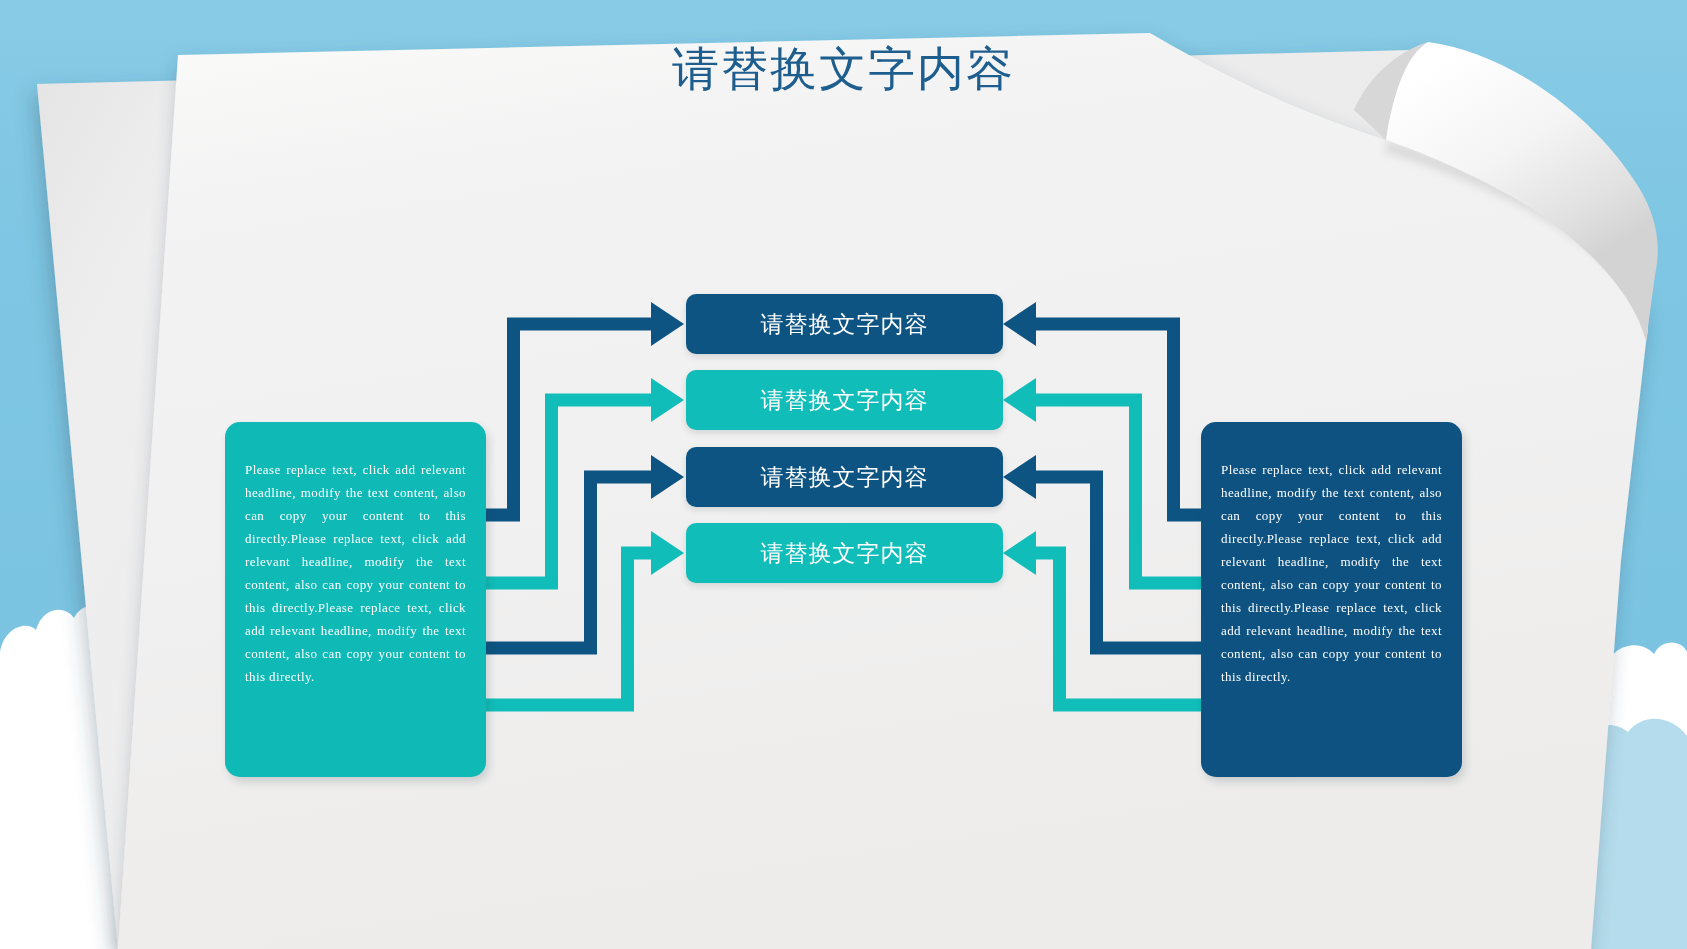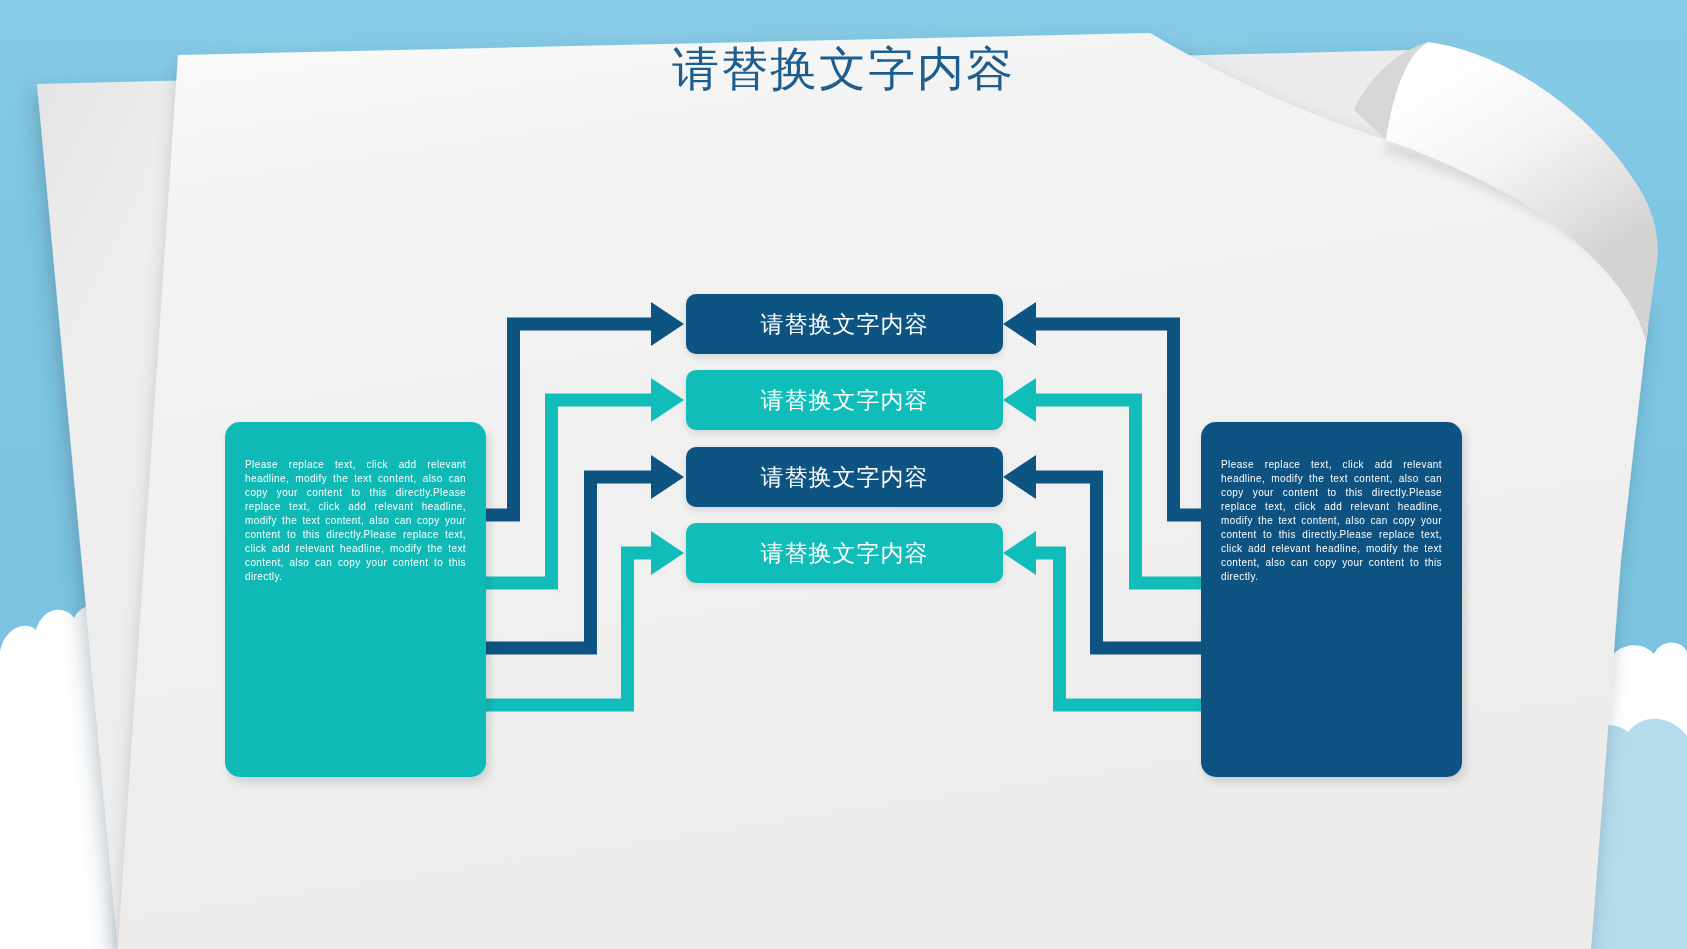--- a/index.html
+++ b/index.html
@@ -14,22 +14,22 @@
     z-index:5;cursor:default;
   }
   .panel{
     position:absolute;width:261px;height:355px;border-radius:15px;
     box-sizing:border-box;padding:36px 20px 0 20px;z-index:4;
     box-shadow:3px 5px 9px rgba(40,60,70,0.18);
   }
   .panel.left{left:225px;top:422px;background:#0FB9B5;}
   .panel.right{left:1201px;top:422px;background:#0D5280;}
   .panel .body{
-    color:#FFFFFF;font-size:10px;line-height:14px;letter-spacing:0.4px;
-    text-align:justify;text-justify:inter-character;
+    color:#FFFFFF;font-size:13px;line-height:23px;letter-spacing:0.4px;
+    text-align:justify;text-justify:inter-character;font-family:Liberation Serif, serif;
   }
   .cbox{
     position:absolute;left:686px;width:317px;height:60px;border-radius:10px;
     display:flex;align-items:center;justify-content:center;z-index:4;
     color:#fff;font-size:23px;letter-spacing:1px;
     box-shadow:0 3px 6px rgba(40,60,70,0.15);
   }
   .cbox.dark{background:#0D5483;}
   .cbox.teal{background:#10BDB9;}
   .cbox.b1{top:294px;}

